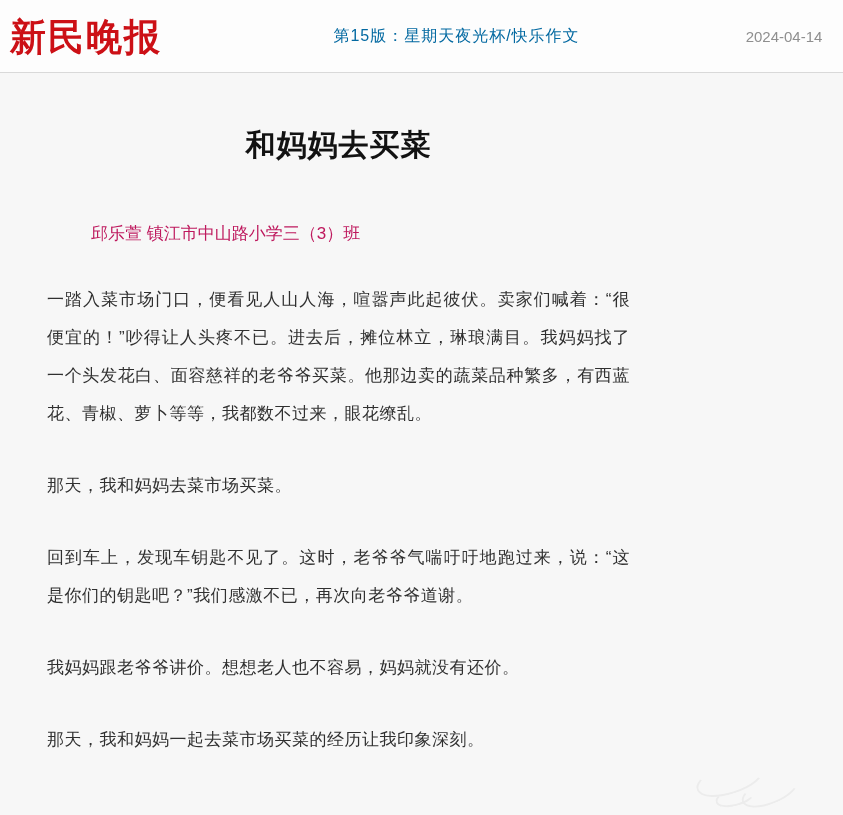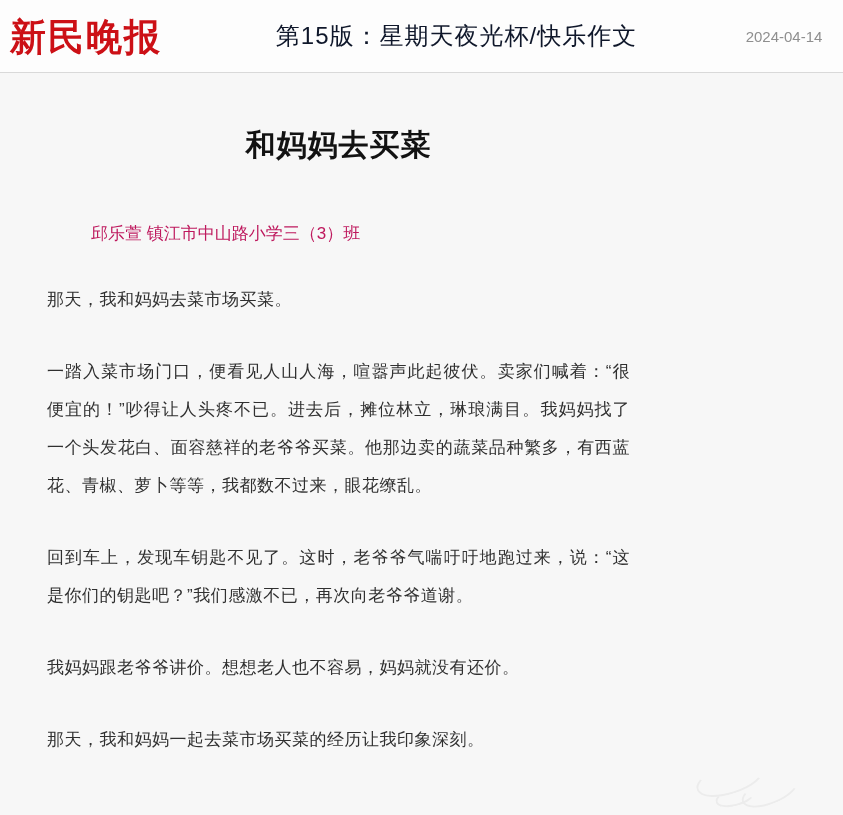--- a/index.html
+++ b/index.html
@@ -28,22 +28,22 @@
     color: #cc1016;
     letter-spacing: 2px;
     line-height: 1;
     transform: scaleY(1.05);
     cursor: pointer;
     white-space: nowrap;
   }
   .edition {
     flex: 1;
     text-align: center;
-    font-size: 24px;
-    color: #0f172a;
+    font-size: 16px;
+    color: #0369a1;
     letter-spacing: 1px;
     cursor: pointer;
   }
   .date {
     width: 110px;
     padding-right: 8px;
     text-align: center;
     font-size: 15px;
     color: #8f8f8f;
   }
@@ -108,22 +108,22 @@
   <div class="edition">第15版：星期天夜光杯/快乐作文</div>
   <div class="date">2024-04-14</div>
 </div>
 
 <div class="content">
   <h1 class="article-title">和妈妈去买菜</h1>
 
   <div class="author-line">邱乐萱 镇江市中山路小学三（3）班</div>
 
   <div class="paragraphs">
+      <p class="para">一踏入菜市场门口，便看见人山人海，喧嚣声此起彼伏。卖家们喊着：“很便宜的！”吵得让人头疼不已。进去后，摊位林立，琳琅满目。我妈妈找了一个头发花白、面容慈祥的老爷爷买菜。他那边卖的蔬菜品种繁多，有西蓝花、青椒、萝卜等等，我都数不过来，眼花缭乱。</p>
       <p class="para">那天，我和妈妈去菜市场买菜。</p>
-      <p class="para">一踏入菜市场门口，便看见人山人海，喧嚣声此起彼伏。卖家们喊着：“很便宜的！”吵得让人头疼不已。进去后，摊位林立，琳琅满目。我妈妈找了一个头发花白、面容慈祥的老爷爷买菜。他那边卖的蔬菜品种繁多，有西蓝花、青椒、萝卜等等，我都数不过来，眼花缭乱。</p>
       <p class="para">回到车上，发现车钥匙不见了。这时，老爷爷气喘吁吁地跑过来，说：“这是你们的钥匙吧？”我们感激不已，再次向老爷爷道谢。</p>
       <p class="para">我妈妈跟老爷爷讲价。想想老人也不容易，妈妈就没有还价。</p>
       <p class="para">那天，我和妈妈一起去菜市场买菜的经历让我印象深刻。</p>
     </div>
 </div>
 
 <div class="watermark">
   <div class="stroke s1"></div>
   <div class="stroke s2"></div>
   <div class="stroke s3"></div>

